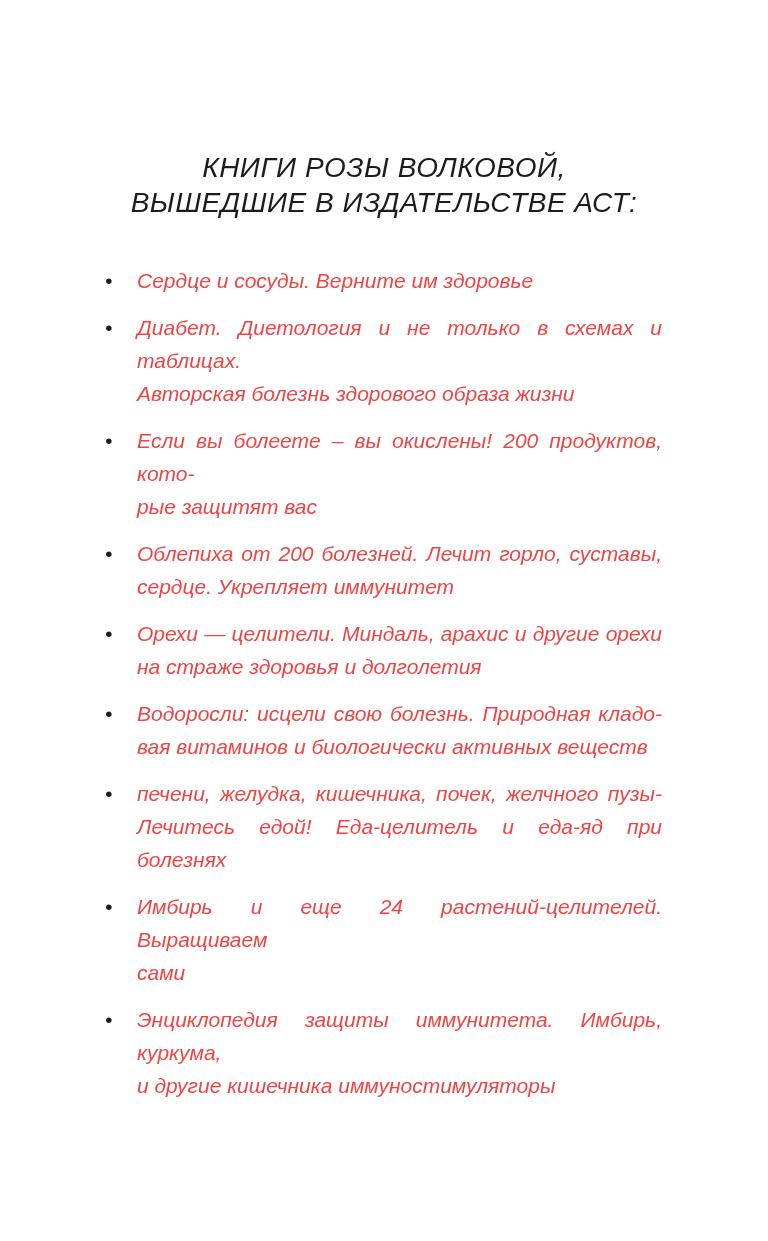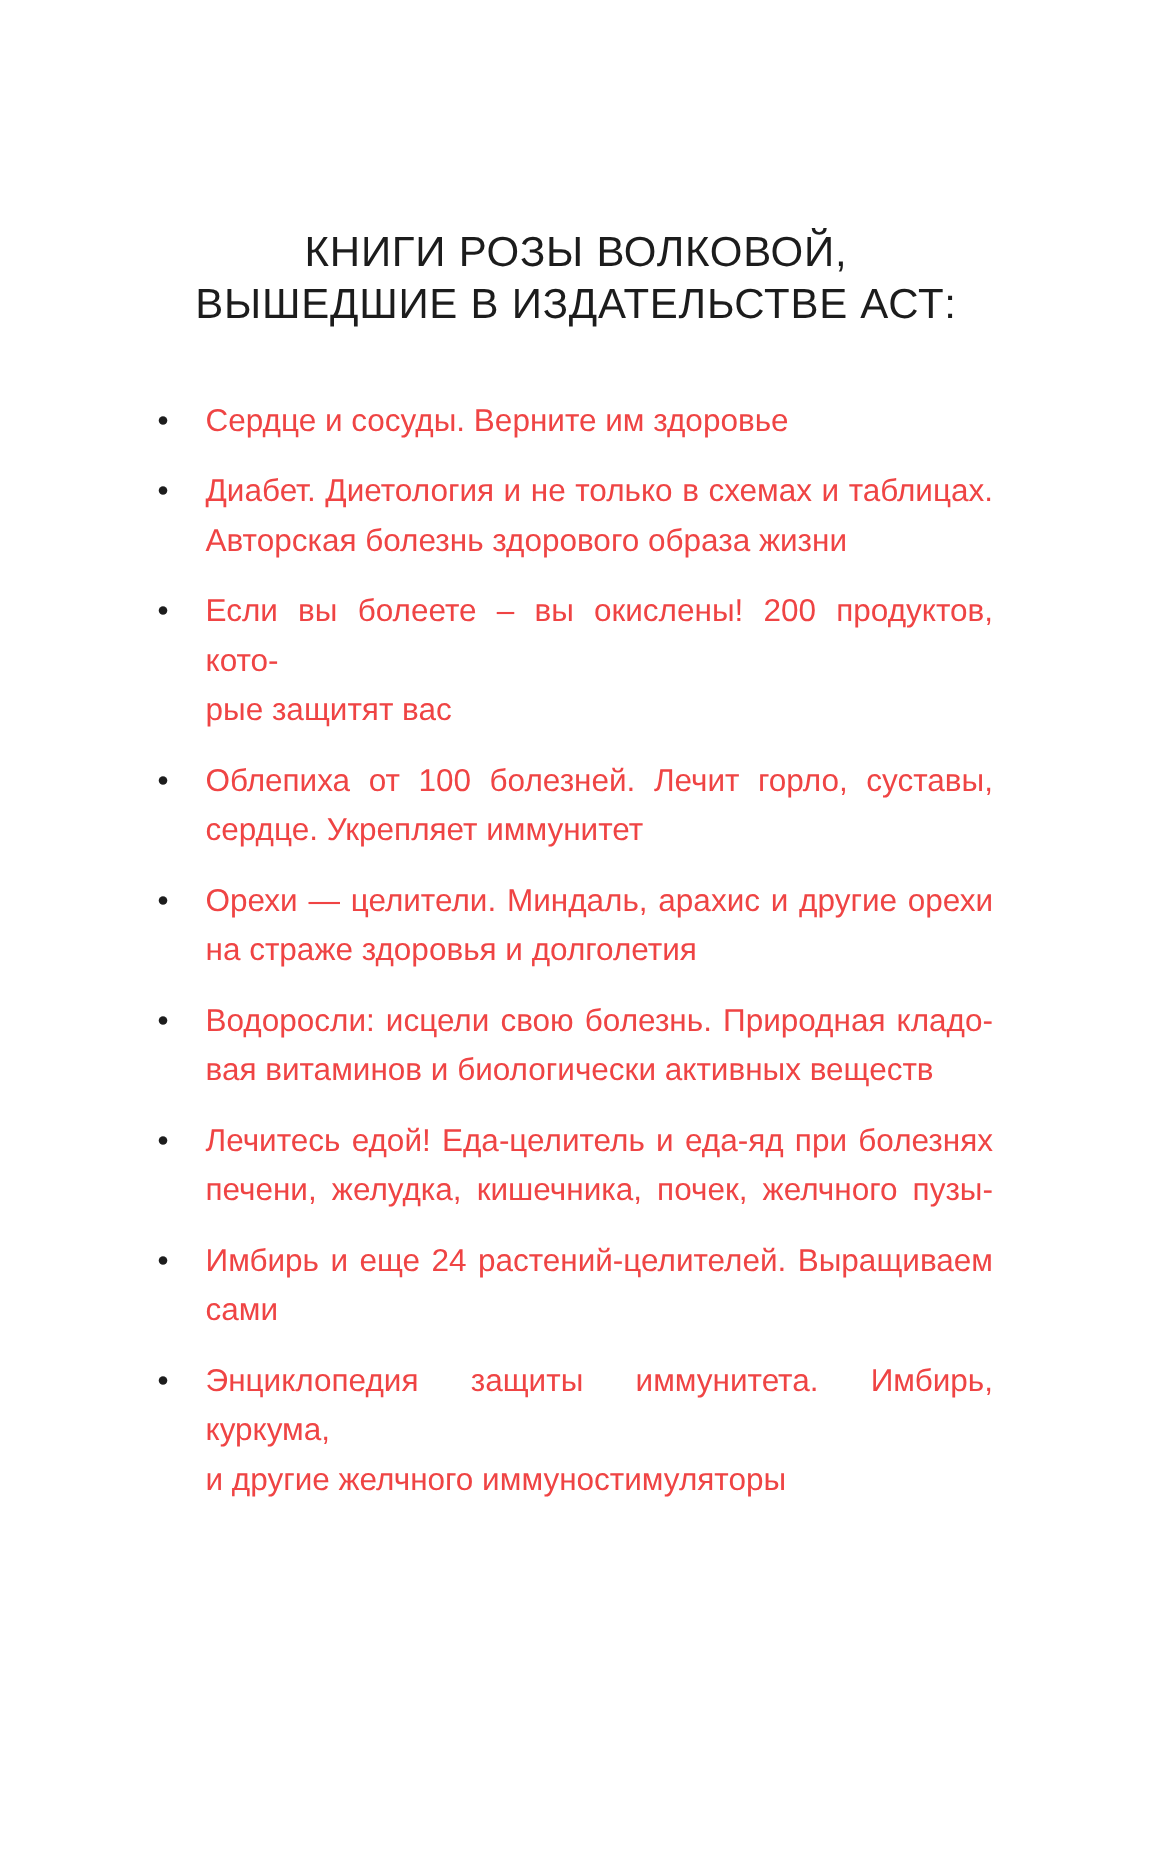--- a/index.html
+++ b/index.html
@@ -13,20 +13,21 @@
     font-family: "Liberation Sans", sans-serif;
     color: #1c1c1c;
     overflow: hidden;
   }
   .page {
     width: 768px;
     height: 1241px;
     box-sizing: border-box;
     padding-top: 150px;
     background: #ffffff;
+    font-style: italic;
   }
   .title {
     margin: 0 60px;
     font-size: 28px;
     line-height: 35px;
     font-weight: 500;
     text-align: center;
     letter-spacing: 0.5px;
     color: #1c1c1c;
   }
@@ -88,53 +89,53 @@
       <div class="item">
         <span class="bullet">•</span>
         <div class="item-text">
           <div class="line fill">Если вы болеете – вы окислены! 200 продуктов, кото-</div>
           <div class="line">рые защитят вас</div>
         </div>
       </div>
       <div class="item">
         <span class="bullet">•</span>
         <div class="item-text">
-          <div class="line fill">Облепиха от 100 болезней. Лечит горло, суставы,</div>
+          <div class="line fill">Облепиха от 200 болезней. Лечит горло, суставы,</div>
           <div class="line">сердце. Укрепляет иммунитет</div>
         </div>
       </div>
       <div class="item">
         <span class="bullet">•</span>
         <div class="item-text">
           <div class="line fill">Орехи — целители. Миндаль, арахис и другие орехи</div>
           <div class="line">на страже здоровья и долголетия</div>
         </div>
       </div>
       <div class="item">
         <span class="bullet">•</span>
         <div class="item-text">
           <div class="line fill">Водоросли: исцели свою болезнь. Природная кладо-</div>
           <div class="line">вая витаминов и биологически активных веществ</div>
         </div>
       </div>
       <div class="item">
         <span class="bullet">•</span>
         <div class="item-text">
+          <div class="line fill">печени, желудка, кишечника, почек, желчного пузы-</div>
           <div class="line fill">Лечитесь едой! Еда-целитель и еда-яд при болезнях</div>
-          <div class="line fill">печени, желудка, кишечника, почек, желчного пузы-</div>
         </div>
       </div>
       <div class="item">
         <span class="bullet">•</span>
         <div class="item-text">
           <div class="line fill">Имбирь и еще 24 растений-целителей. Выращиваем</div>
           <div class="line">сами</div>
         </div>
       </div>
       <div class="item">
         <span class="bullet">•</span>
         <div class="item-text">
           <div class="line fill">Энциклопедия защиты иммунитета. Имбирь, куркума,</div>
-          <div class="line">и другие желчного иммуностимуляторы</div>
+          <div class="line">и другие кишечника иммуностимуляторы</div>
         </div>
       </div>
     </div>
 </div>
 
 </body></html>

